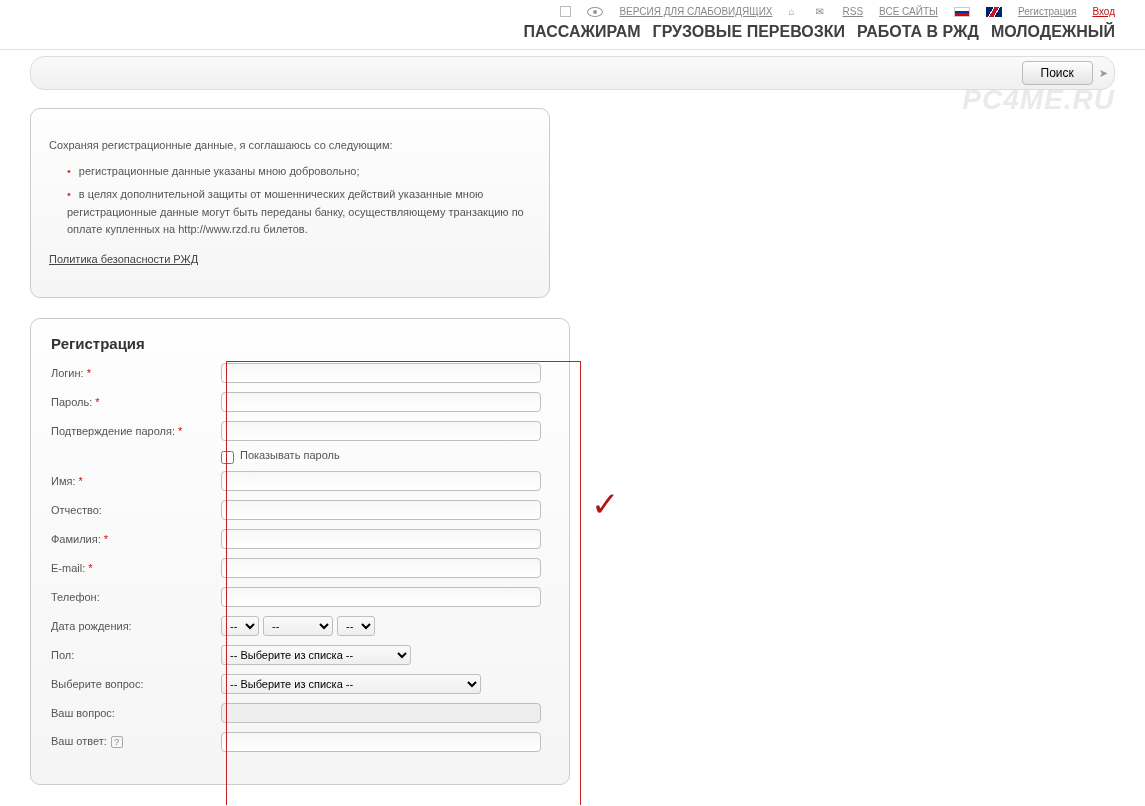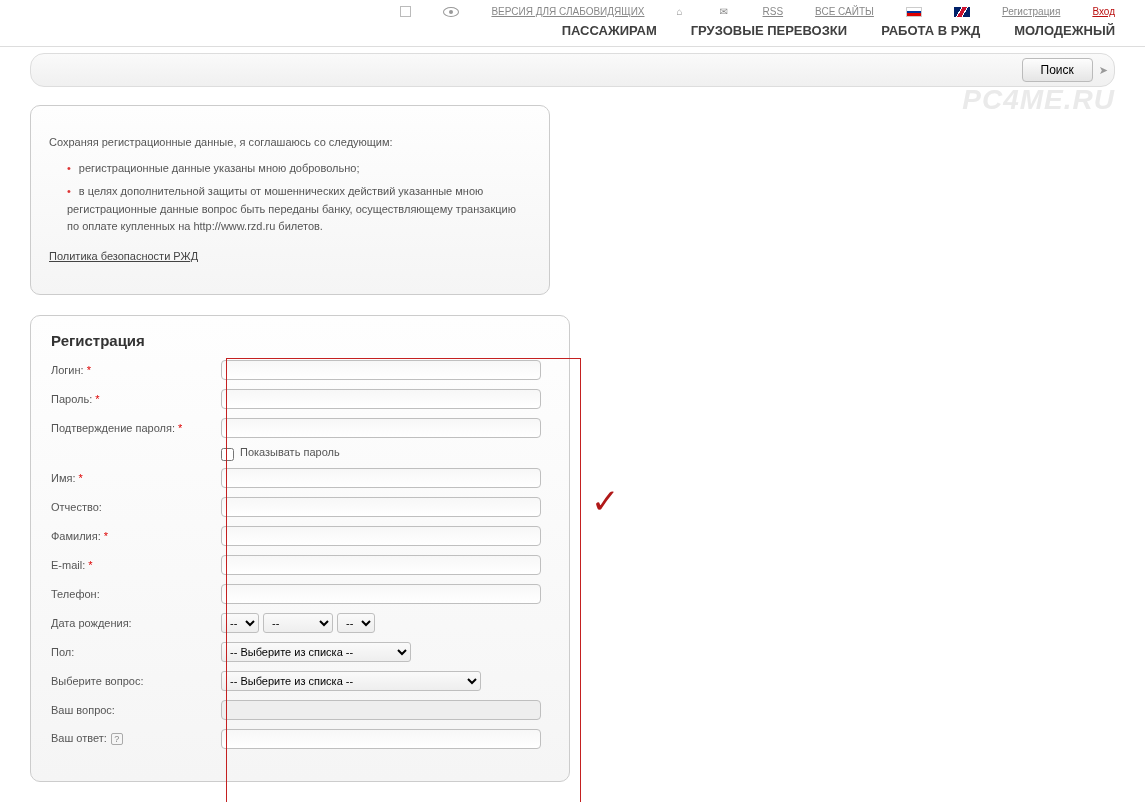--- a/index.html
+++ b/index.html
@@ -1,40 +1,40 @@
 <!DOCTYPE html>
 <html><head>
 <meta charset="utf-8">
 <style>
 * { box-sizing: border-box; margin: 0; padding: 0; }
 body { font-family: Arial, Tahoma, sans-serif; font-size: 11px; color: #333; background: #fff; width: 1145px; }
 a { text-decoration: none; }
 
 
-.topbar { display: flex; justify-content: flex-end; align-items: center; gap: 32px; padding: 6px 30px 4px; font-size: 10px; color: #888; }
+.topbar { display: flex; justify-content: flex-end; align-items: center; gap: 16px; padding: 6px 30px 4px; font-size: 10px; color: #888; }
 .topbar .eye-icon { width: 16px; height: 10px; border: 1px solid #999; border-radius: 50%; position: relative; display:inline-block; }
 .topbar .eye-icon::after{content:'';position:absolute;width:4px;height:4px;background:#999;border-radius:50%;top:2px;left:5px;}
 .topbar .link { color: #888; text-decoration: underline; cursor:pointer; }
 .topbar .link.bold { color: #b11; font-weight: normal; }
 .topbar .flag { width: 16px; height: 10px; display:inline-block; }
 .flag-ru { background: linear-gradient(#fff 33%, #039 33% 66%, #d00 66%); border:1px solid #ccc;}
 .flag-en { background: linear-gradient(120deg,#012169 35%,#fff 35% 40%,#c8102e 40% 60%,#fff 60% 65%,#012169 65%),#012169; }
 .smallicon { display:inline-block; width:11px;height:11px;border:1px solid #bbb; }
 
 
 .header-row { display:flex; align-items:flex-start; padding: 2px 30px 0; }
 .logo-block { display:flex; align-items:center; gap:10px; }
 .logo-svg { width: 78px; height: 38px; }
 .brand-text { color:#666; font-size:12px; line-height:1.3; }
 
 .nav-stack { margin-left:auto; text-align:right; }
 .nav1 { display:flex; gap:4px; justify-content:flex-end; margin-bottom:6px; }
 .nav1 a { border:1px solid #ccc; border-radius:3px; padding:3px 14px; font-size:11px; color:#444; background:linear-gradient(#fff,#f1f1f1); cursor:pointer; }
 .nav1 a.active { border-color:#d00020; color:#d00020; font-weight:bold; }
-.nav2 { display:flex; gap:34px; justify-content:flex-end; font-weight:bold; font-size:13px; }
+.nav2 { display:flex; gap:12px; justify-content:flex-end; font-weight:bold; font-size:16px; }
 .nav2 a { color:#404040; cursor:pointer; }
 
 .hr { height:1px; background:#ddd; margin:8px 0 6px; }
 
 
 .searchbar { display:flex; align-items:center; gap:6px; margin:0 30px 18px; border:1px solid #ddd; border-radius:14px; padding:4px 6px; background:linear-gradient(#fafafa,#f0f0f0);}
 .searchbar input { flex:1; border:none; background:transparent; font-size:12px; padding:4px 8px; outline:none; }
 .searchbar button { border:1px solid #bbb; border-radius:4px; background:linear-gradient(#fdfdfd,#e5e5e5); padding:4px 18px; font-size:12px; cursor:pointer;}
 
 
@@ -104,21 +104,21 @@
 <div class="searchbar">
   <input type="text" style="">
   <button>Поиск</button>
   <span style="color:#999;">➤</span>
 </div>
 
 <div class="panel consent">
   <div class="title">Сохраняя регистрационные данные, я соглашаюсь со следующим:</div>
   <ul>
     <li>регистрационные данные указаны мною добровольно;</li>
-    <li>в целях дополнительной защиты от мошеннических действий указанные мною регистрационные данные вопрос быть переданы банку, осуществляющему транзакцию по оплате купленных на http://www.rzd.ru билетов.</li>
+    <li>в целях дополнительной защиты от мошеннических действий указанные мною регистрационные данные могут быть переданы банку, осуществляющему транзакцию по оплате купленных на http://www.rzd.ru билетов.</li>
   </ul>
   <a class="policy-link">Политика безопасности РЖД</a>
 </div>
 
 <div class="panel reg-panel" style="position:relative;">
   <div class="reg-title">Регистрация</div>
 
   <div class="highlight-box"></div>
   <div class="checkmark-ann">✓</div>
 

